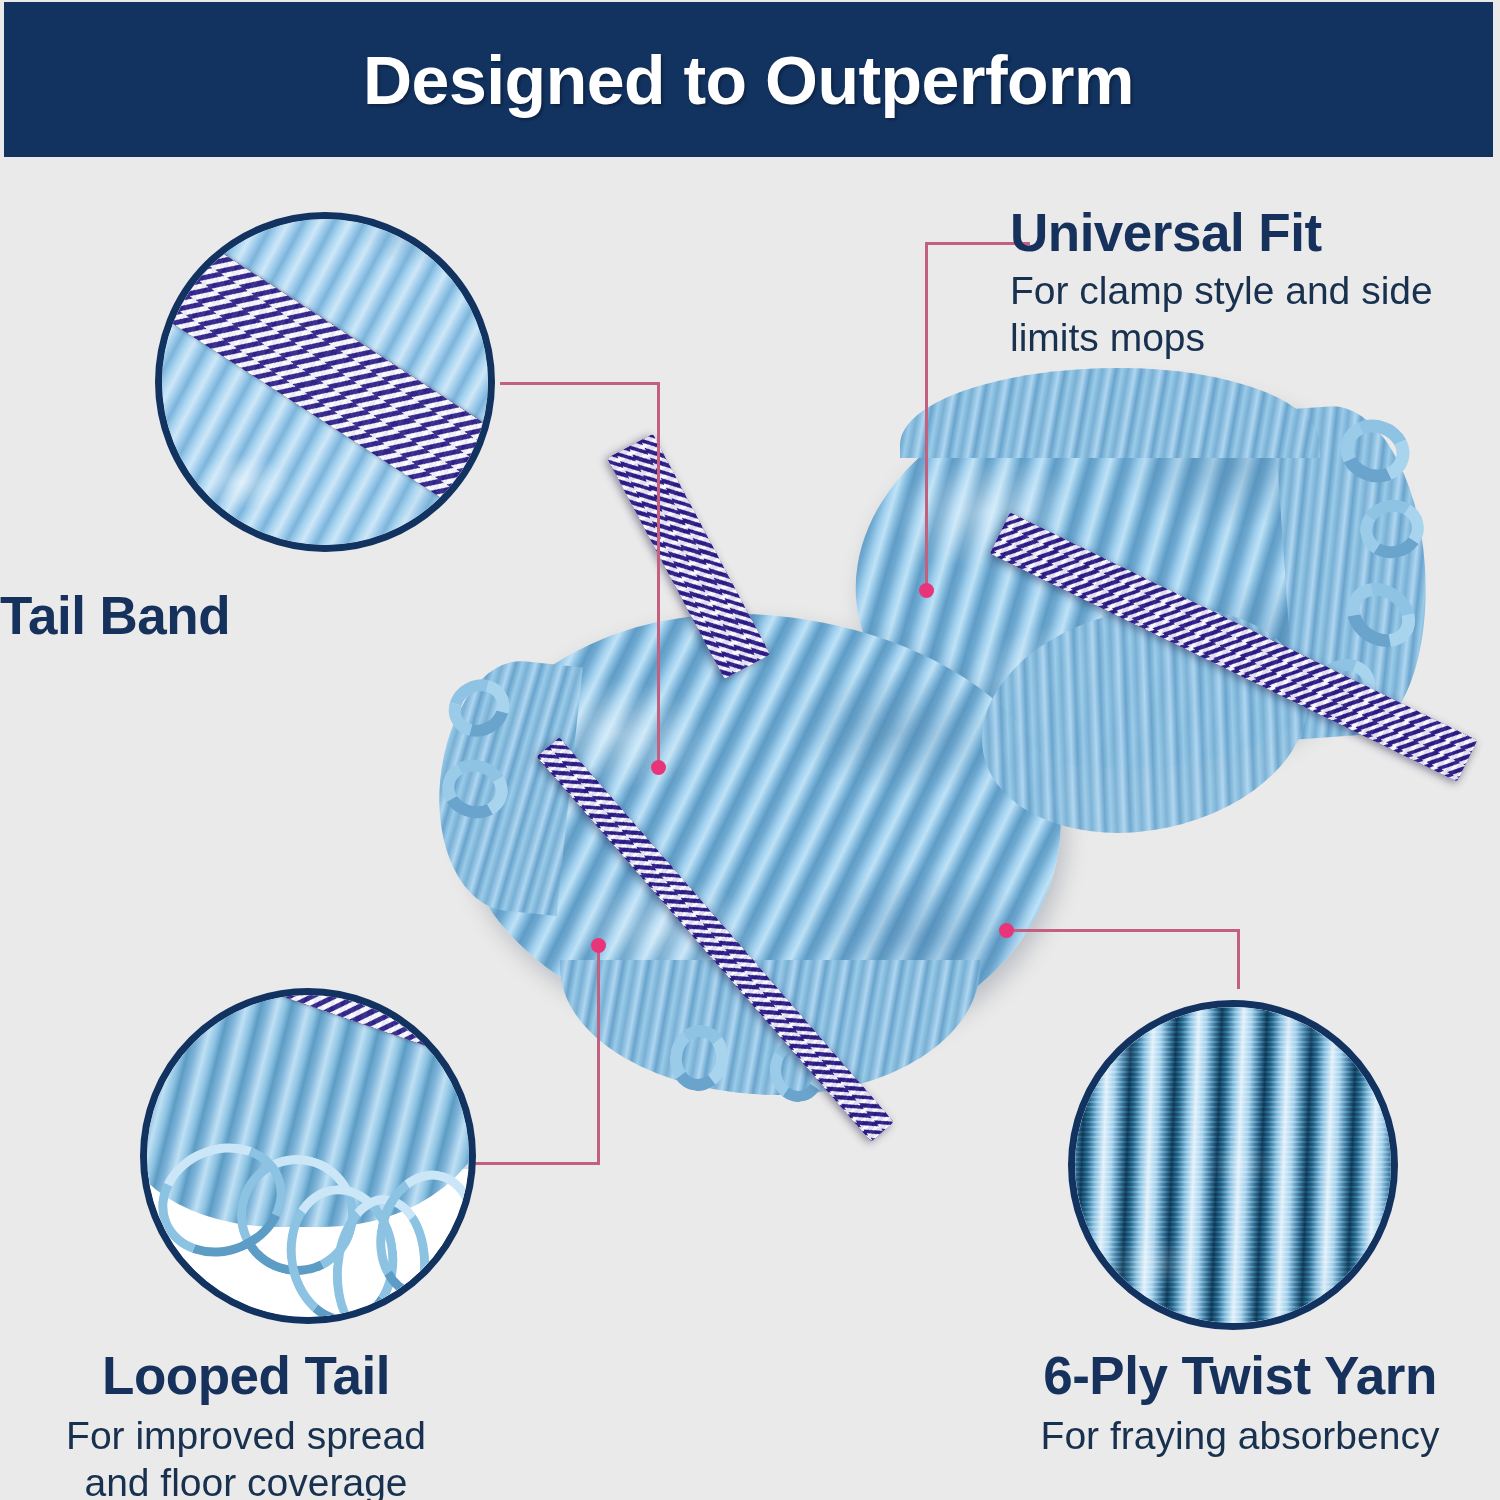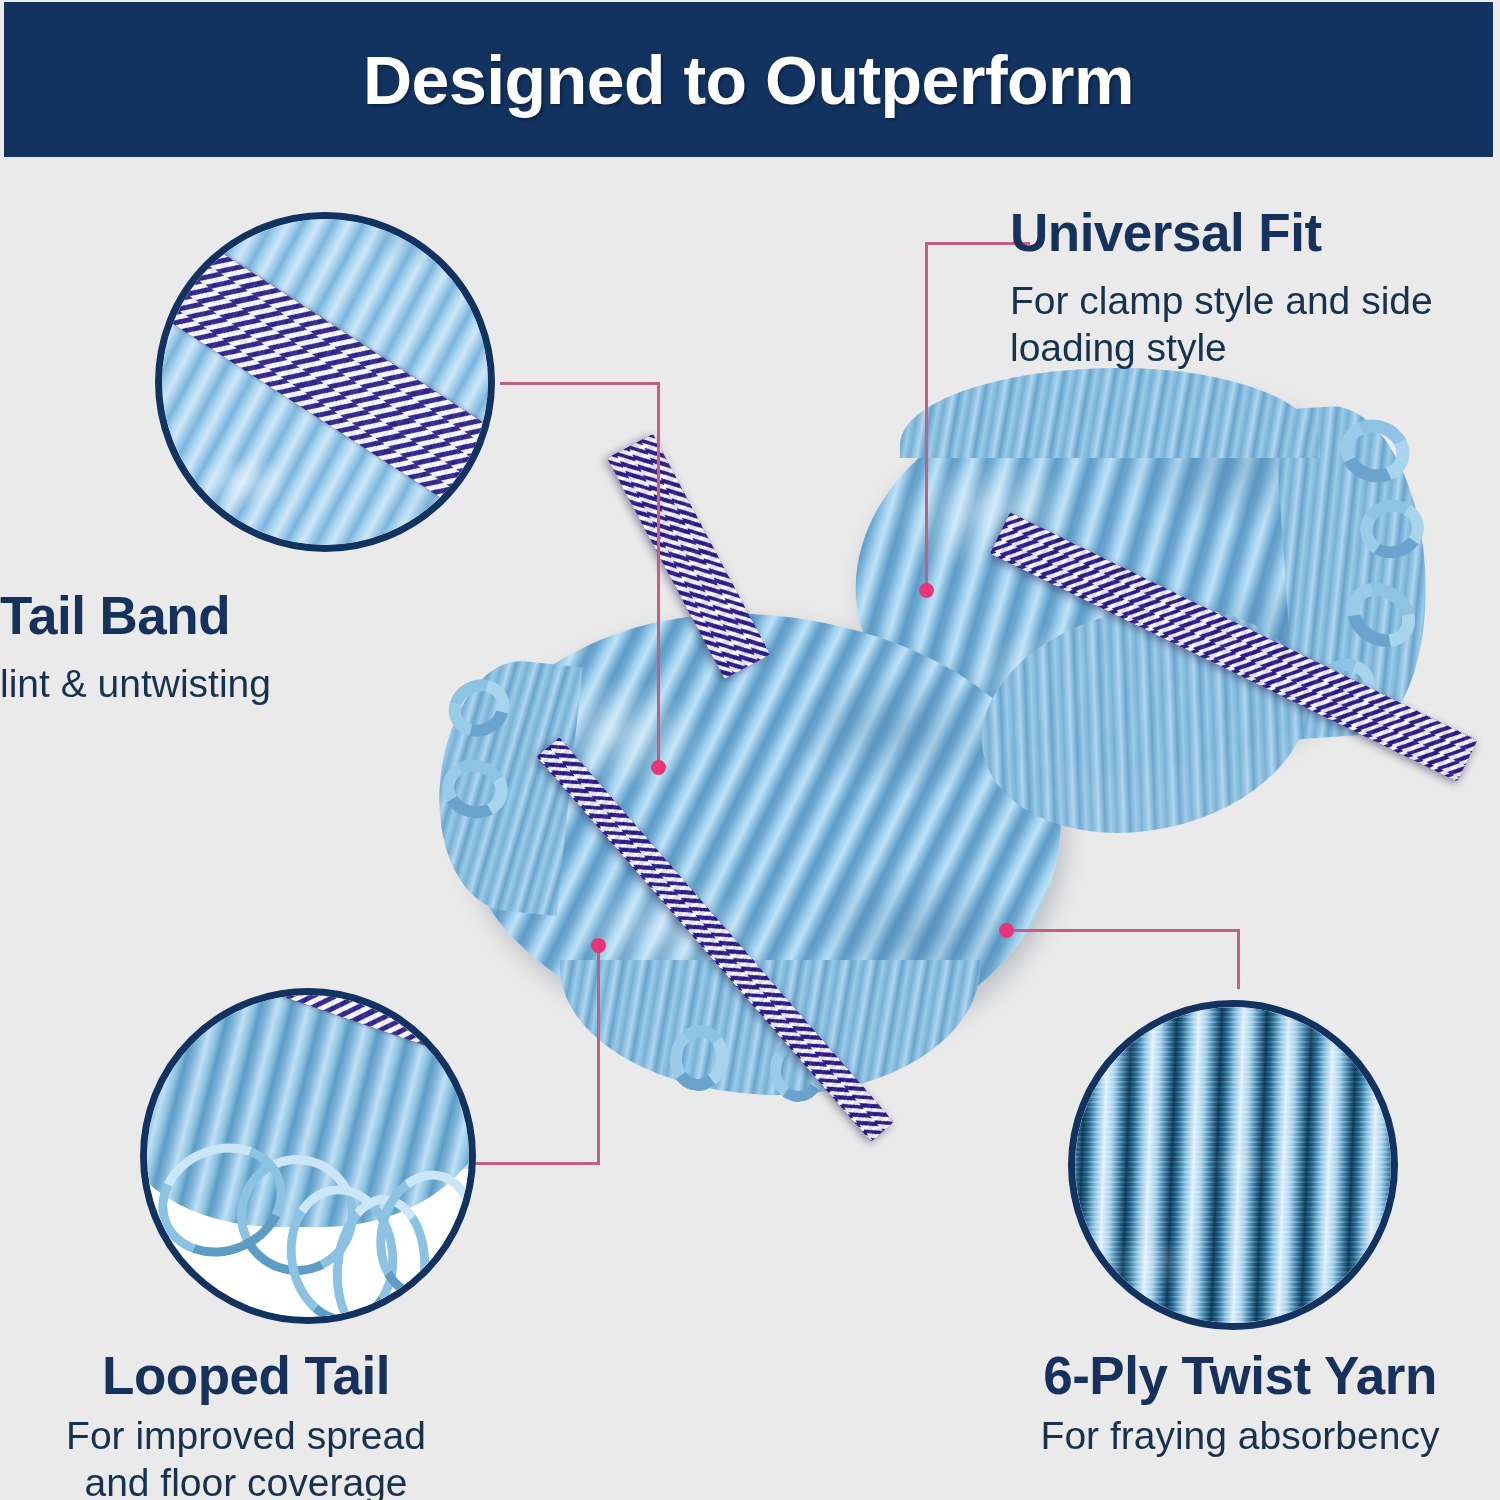--- a/index.html
+++ b/index.html
@@ -45,21 +45,21 @@
     font-size:53px;
     line-height:1.05;
     letter-spacing:-0.5px;
     white-space:nowrap;
   }
   .label-sub{
     color:#17314f;
     font-size:39px;
     line-height:1.22;
     font-weight:normal;
-    margin-top:16px;
+    margin-top:6px;
   }
 
   .tl-text{ left:0px;  top:588px;  width:468px; }
   .tr-text{ left:1010px; top:205px; width:480px; }
   .bl-text{ left:6px;   top:1348px; width:480px; text-align:center; }
   .br-text{ left:985px; top:1348px; width:510px; text-align:center; }
   .bl-text .label-sub, .br-text .label-sub{ margin-top:8px; }
 
   
   .conn{ position:absolute; background:#c4607f; }
@@ -312,29 +312,28 @@
     <div class="inner">
       <div class="rope-vert"></div>
       <div class="rope-vert-noise"></div>
       <div class="rope-mottle" style="opacity:.45"></div>
     </div>
   </div>
 
   <div class="label-block tl-text">
     <div class="label-title">Tail Band</div>
     <div class="label-sub">
-      <div>lint &amp; untwisting</div>
     </div>
   </div>
 
   <div class="label-block tr-text">
     <div class="label-title">Universal Fit</div>
     <div class="label-sub">
       <div>For clamp style and side</div>
-      <div>loading style</div>
+      <div>limits mops</div>
     </div>
   </div>
 
   <div class="label-block bl-text">
     <div class="label-title">Looped Tail</div>
     <div class="label-sub">
       <div>For improved spread</div>
       <div>and floor coverage</div>
     </div>
   </div>

